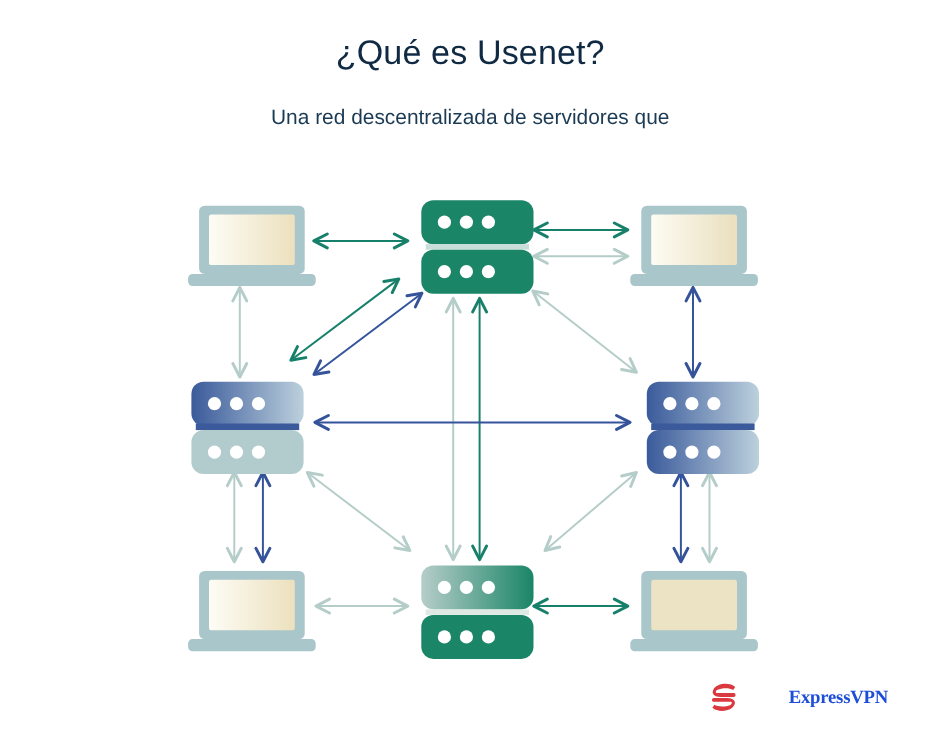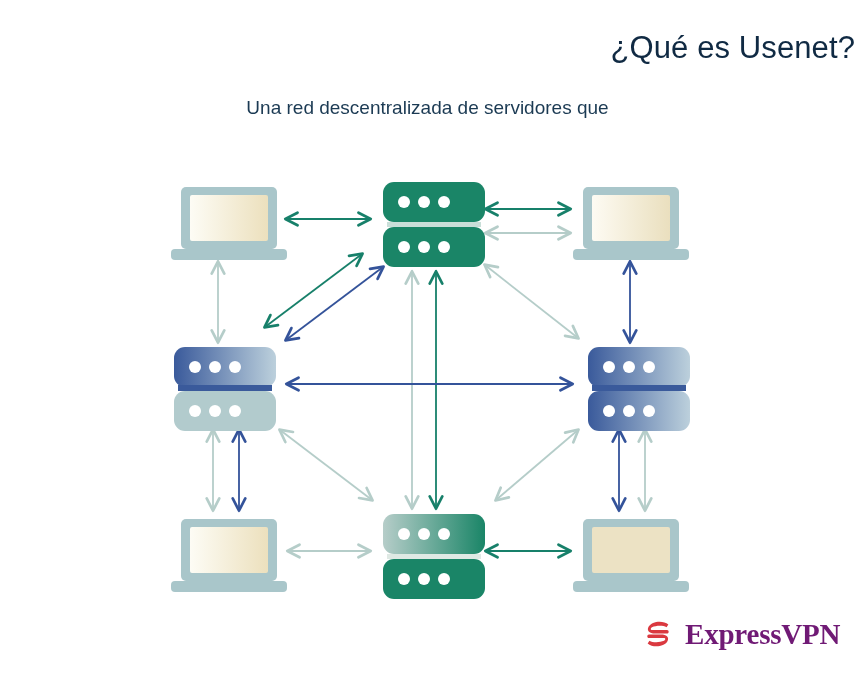--- a/index.html
+++ b/index.html
@@ -16,21 +16,21 @@
     width: 855px;
     height: 687px;
     background: #ffffff;
     overflow: hidden;
   }
   #title {
     position: absolute;
     left: 0;
     top: 30px;
     width: 855px;
-    text-align: right;
+    text-align: center;
     font-size: 31px;
     font-weight: 400;
     color: #102a43;
     letter-spacing: 0.1px;
   }
   #subtitle {
     position: absolute;
     left: 0;
     top: 94px;
     width: 855px;
@@ -57,25 +57,26 @@
     align-items: center;
     gap: 9px;
   }
   #logo-mark {
     width: 36px;
     height: 36px;
     flex: 0 0 36px;
   }
   #logo-text {
     font-family: "Liberation Serif", serif;
-    font-size: 29px;
+    font-size: 17px;
     font-weight: 700;
-    color: #701a75;
+    color: #1d4ed8;
     letter-spacing: -0.2px;
     white-space: nowrap;
+    margin-left: 32px;
   }
 </style>
 </head>
 <body>
 
 <div id="page">
 
   <div id="title">¿Qué es Usenet?</div>
 
   <div id="subtitle">

